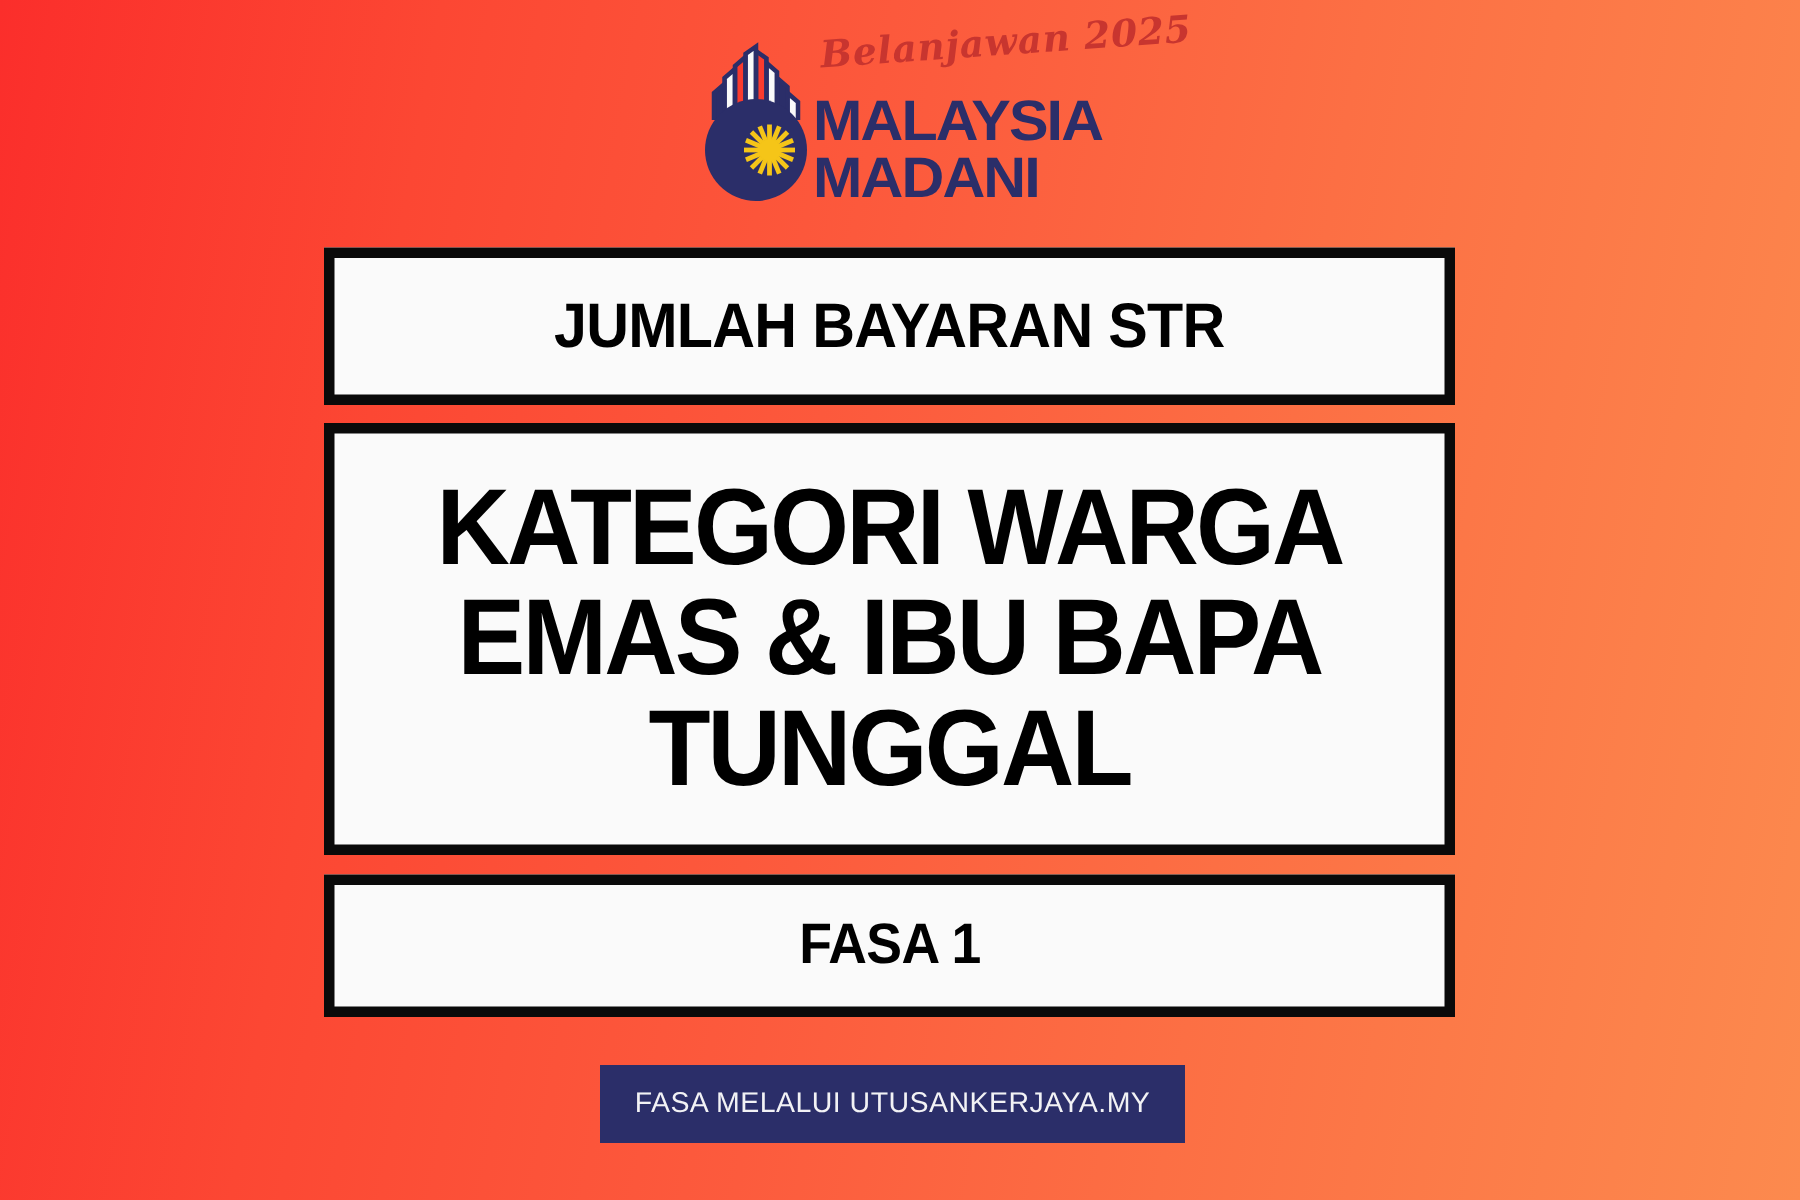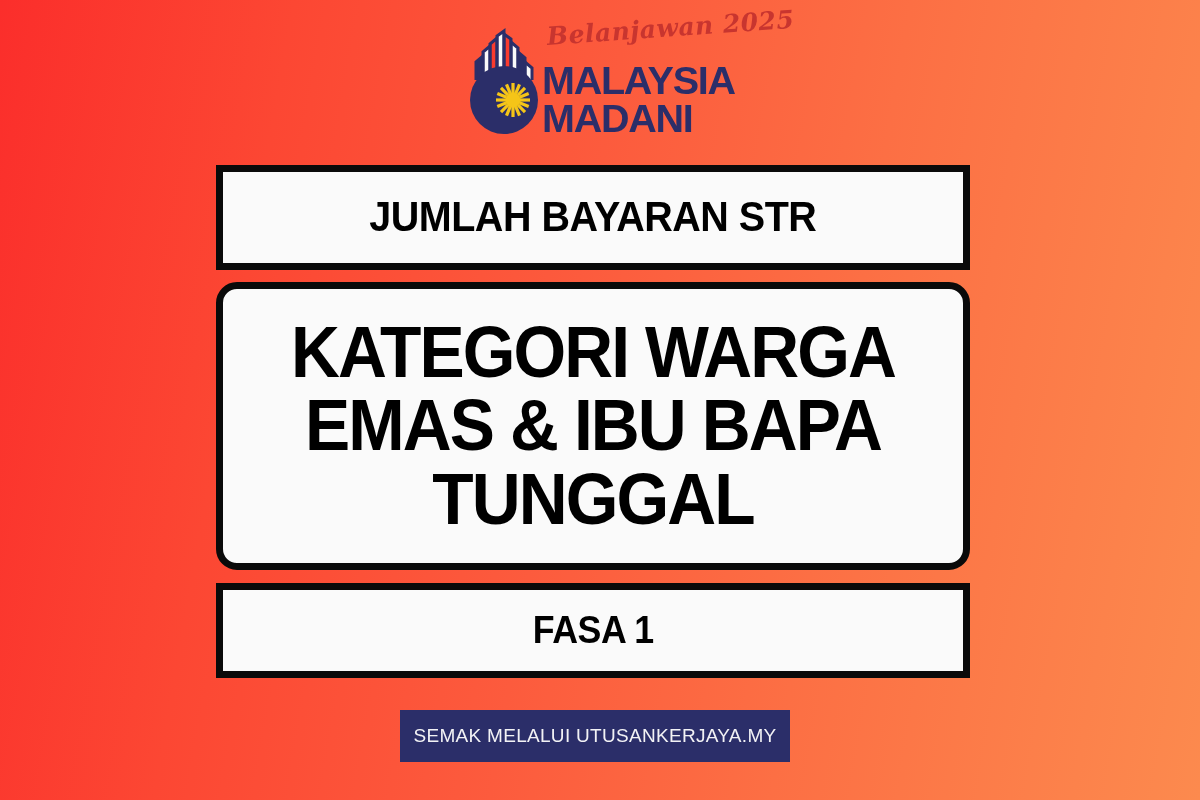--- a/index.html
+++ b/index.html
@@ -80,21 +80,21 @@
     width: 754px;
     box-sizing: border-box;
     border: 7px solid #0A0A0A;
     background: #FAFAFA;
     display: flex;
     align-items: center;
     justify-content: center;
     text-align: center;
   }
   #panel-jumlah { top: 165px; height: 105px; }
-  #panel-kategori { top: 282px; height: 288px; border-radius: 21px; }
+  #panel-kategori { top: 282px; height: 288px; }
   #panel-fasa { top: 583px; height: 95px; text-align: right; }
 
   .panel-text {
     font-family: "Liberation Sans", sans-serif;
     font-weight: bold;
     color: #000000;
     letter-spacing: -0.5px;
     transform: scaleX(0.94);
     line-height: 1.02;
   }
@@ -198,16 +198,16 @@
 
   <div class="panel" id="panel-kategori">
     <div class="panel-text" id="text-kategori">KATEGORI WARGA EMAS &amp; IBU BAPA TUNGGAL</div>
   </div>
 
   <div class="panel" id="panel-fasa">
     <div class="panel-text" id="text-fasa">FASA 1</div>
   </div>
 
   <div id="cta-button">
-    <span id="cta-label">SEMAK MELALUI UTUSANKERJAYA.MY</span>
+    <span id="cta-label">FASA MELALUI UTUSANKERJAYA.MY</span>
   </div>
 
 </div>
 
 </body></html>

